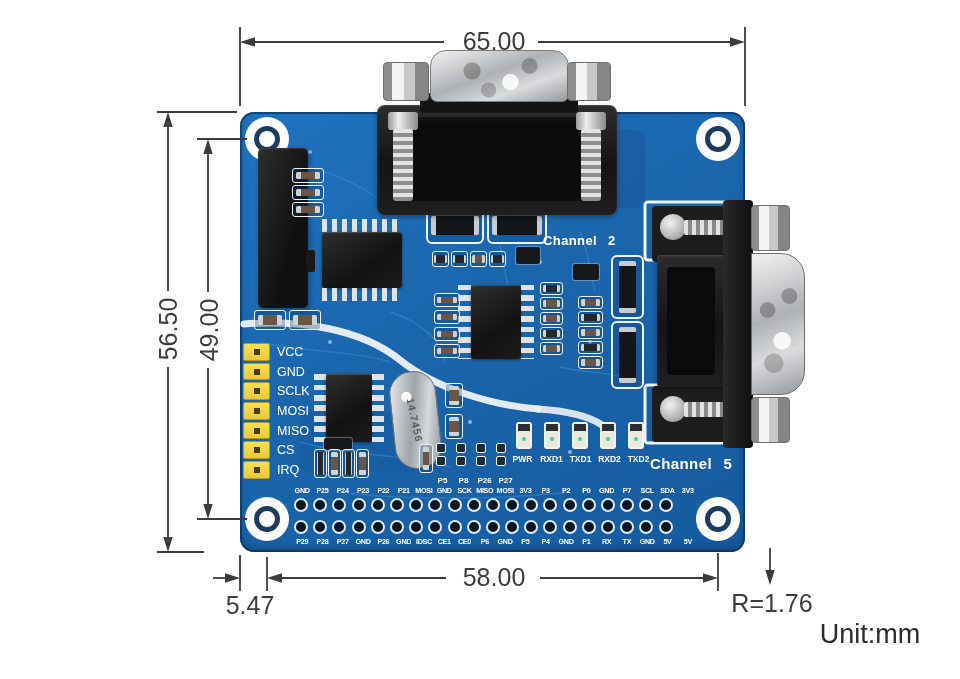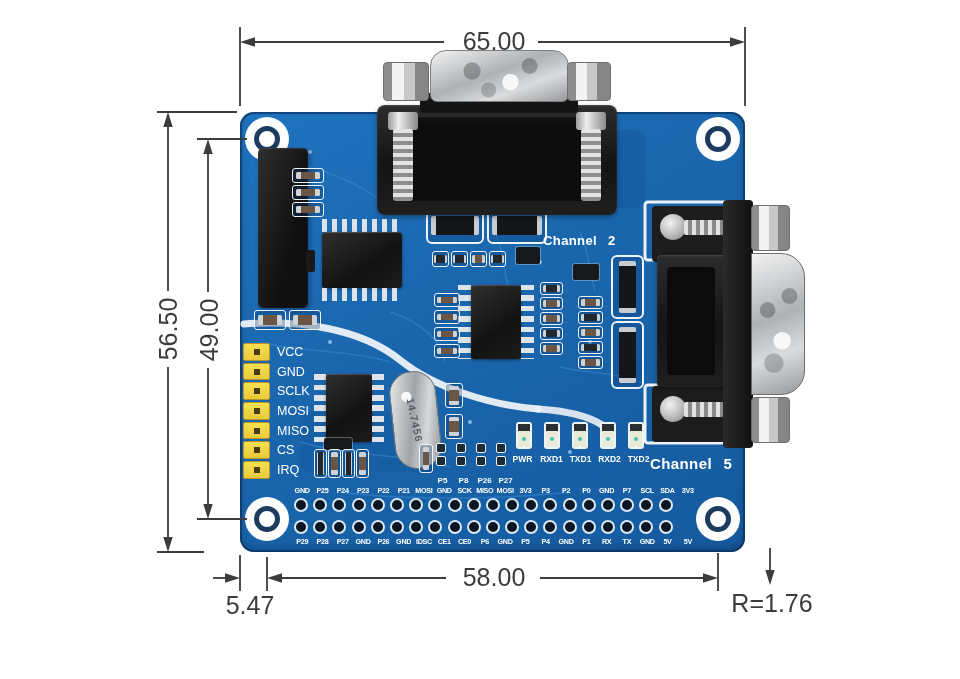--- a/index.html
+++ b/index.html
@@ -404,13 +404,14 @@
       <polygon points="770,585 765.3,570 774.7,570"></polygon>
     </g>
   </svg>
 
   <div class="dimtext" style="left:446px;top:28px;width:96px;">65.00</div>
   <div class="dimtext rot" style="left:108px;top:316px;width:120px;">56.50</div>
   <div class="dimtext rot" style="left:149px;top:317px;width:120px;">49.00</div>
   <div class="dimtext" style="left:447px;top:564px;width:94px;">58.00</div>
   <div class="dimtext" style="left:212px;top:592px;width:76px;">5.47</div>
   <div class="dimtext" style="left:724px;top:590px;width:96px;">R=1.76</div>
+  <div class="dimtext" id="unit-label" style="left:800px;top:621px;width:140px;">Unit:mm</div>
 </div>
 
 </body></html>

